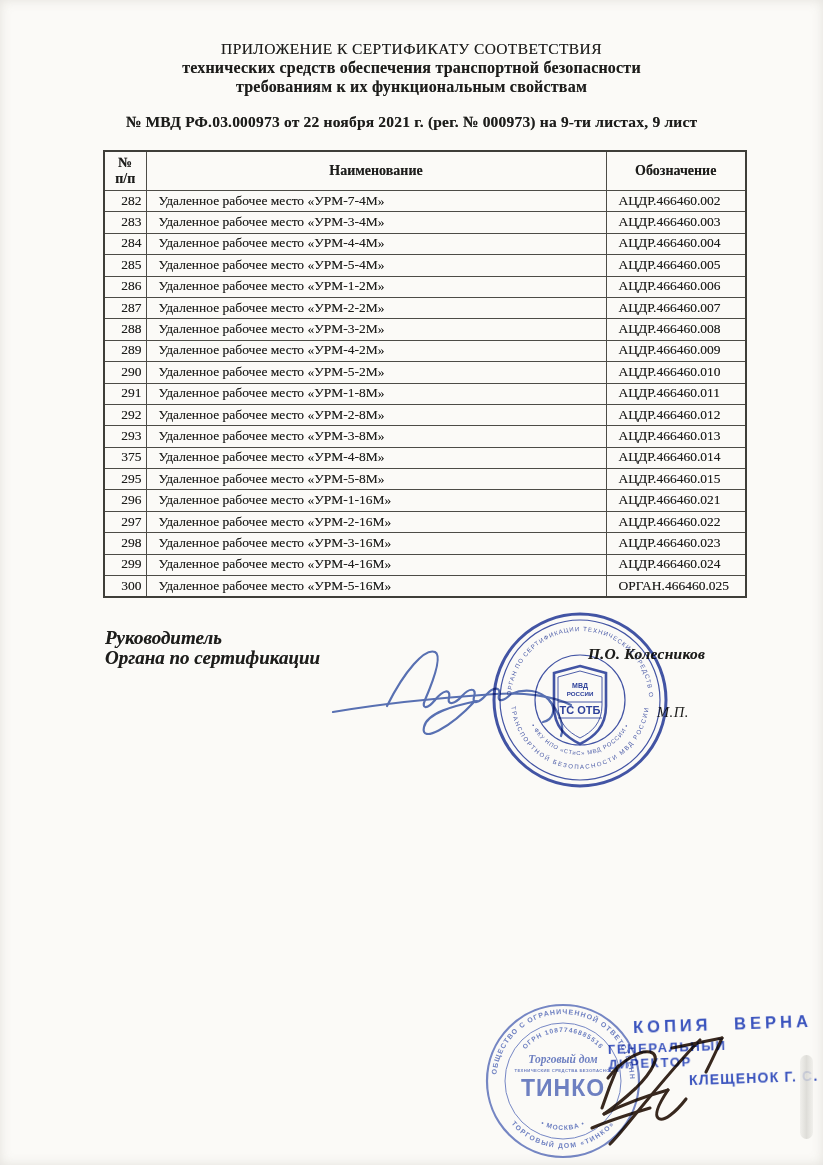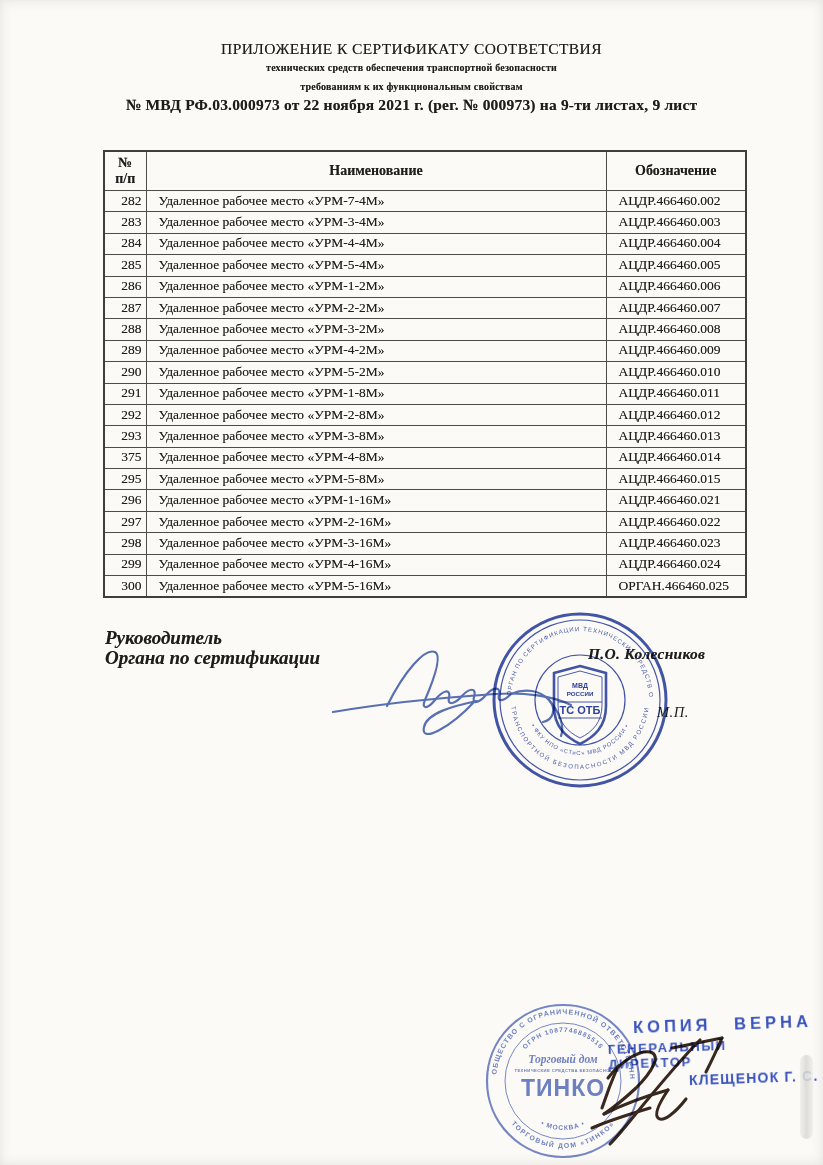--- a/index.html
+++ b/index.html
@@ -7,23 +7,23 @@
     position:relative; width:823px; height:1165px; margin:0 auto;
     background:#fbfaf7;
     font-family:"Liberation Serif", serif;
     color:#1d1d1b; overflow:hidden;
     box-shadow: inset 0 0 12px rgba(120,115,105,.18);
   }
   
   .titles { text-align:center; padding-top:39px; }
   .title-main { font-size:15.5px; font-weight:normal; letter-spacing:.4px; line-height:20px;
                 text-shadow:0 0 .5px rgba(30,30,30,.55); }
-  .title-sub  { font-size:10px;  font-weight:bold; letter-spacing:.2px; line-height:18.5px;
+  .title-sub  { font-size:16px;  font-weight:bold; letter-spacing:.2px; line-height:18.5px;
                 text-shadow:0 0 .5px rgba(30,30,30,.5); }
-  .reg-line { text-align:center; font-size:15.5px; font-weight:bold; 
+  .reg-line { text-align:center; font-size:15.5px; font-weight:bold; margin-top:17px;
               letter-spacing:.2px; text-shadow:0 0 .5px rgba(30,30,30,.55); }
   
   table.items { position:absolute; left:103px; top:150px; width:642px;
                 border-collapse:collapse; table-layout:fixed; }
   table.items, table.items th, table.items td { border:1px solid #4d4c47; }
   table.items { border:2px solid #3f3e39; }
   table.items th { font-size:14px; font-weight:bold; text-align:center; vertical-align:middle;
                    height:38px; padding:0; line-height:16px;
                    text-shadow:0 0 .5px rgba(30,30,30,.5); }
   table.items td { font-size:13.5px; height:19.4px; padding:0 0 1px 12px; line-height:14px;

